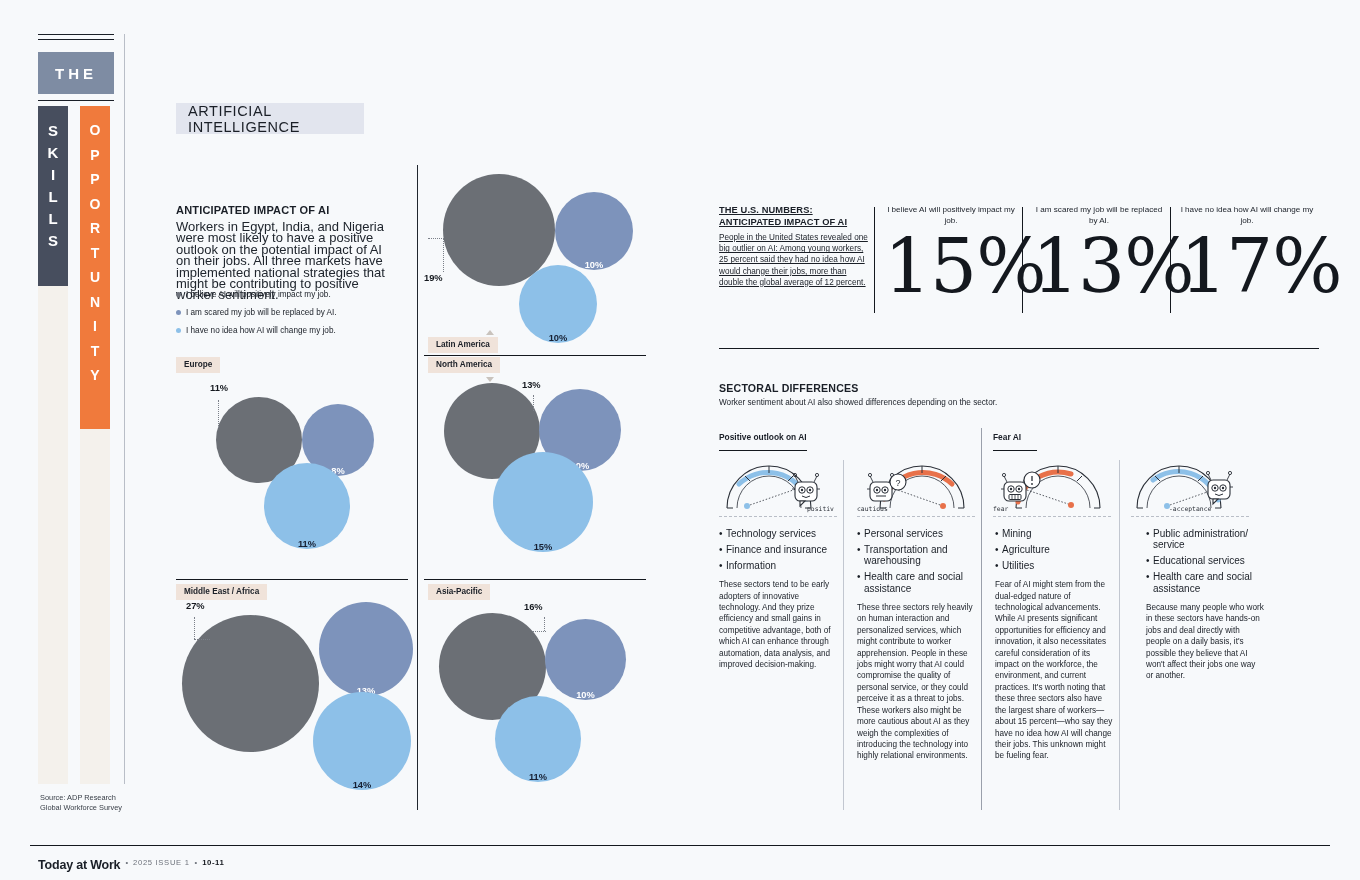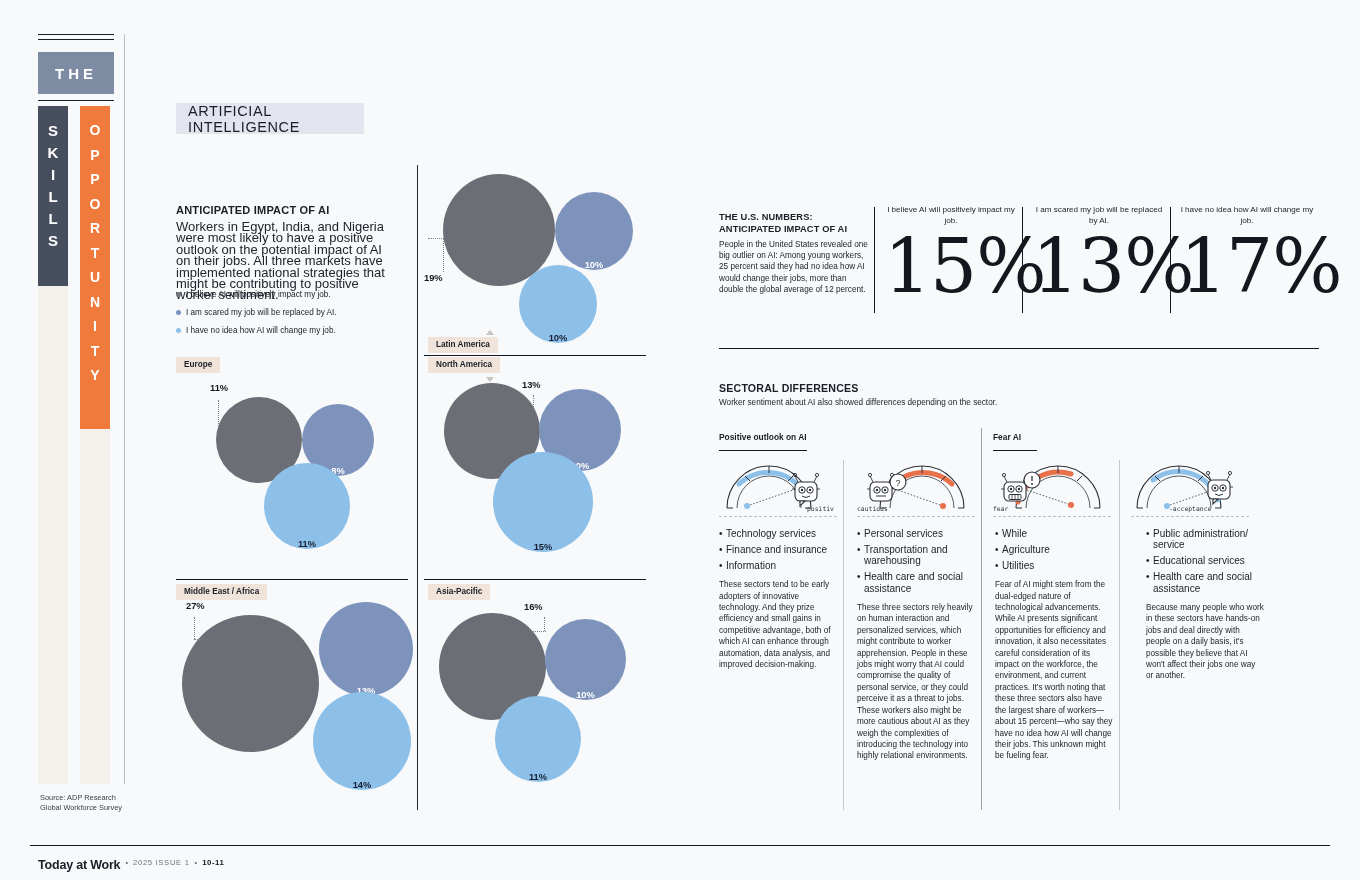--- a/index.html
+++ b/index.html
@@ -93,21 +93,21 @@
   .callout { position:absolute; font-size:9.3px; font-weight:700; color:#14181e; }
   .leader { position:absolute; border-left:1px dotted #7b8089; }
   .leader-h { position:absolute; border-top:1px dotted #7b8089; }
   .arrow-up, .arrow-dn {
     position:absolute; width:0; height:0;
     border-left:4px solid transparent; border-right:4px solid transparent;
   }
   .arrow-up { border-bottom:5px solid #c9c3bd; }
   .arrow-dn { border-top:5px solid #c9c3bd; }
   .vdiv-mid { position:absolute; left:417px; top:165px; height:645px; border-left:0.9px solid #20262e; }
-  .us-head { position:absolute; left:719px; top:212px; width:150px; }
+  .us-head { position:absolute; left:719px; top:205px; width:150px;text-decoration:underline; }
   .us-head h3 { font-size:9.3px; font-weight:800; line-height:11.5px; letter-spacing:0.1px; }
   .us-head p { margin-top:4px; font-size:8.2px; line-height:11.2px; }
   .stat { position:absolute; text-align:center; }
   .stat .cap { font-size:8.1px; line-height:11px; color:#1a1f27; }
   .stat .big {
     font-family:"DejaVu Serif", serif; font-weight:400;
     font-size:74px; line-height:80px; letter-spacing:-1px; color:#14181e;
   }
   .vsep { position:absolute; border-left:0.9px solid #14181e; }
   .hr-right { position:absolute; left:719px; top:348px; width:600px; border-top:1.1px solid #14181e; }
@@ -472,21 +472,21 @@
     <ul>
       <li>Personal services</li>
       <li>Transportation and warehousing</li>
       <li>Health care and social assistance</li>
     </ul>
     <div class="body">These three sectors rely heavily on human interaction and personalized services, which might contribute to worker apprehension. People in these jobs might worry that AI could compromise the quality of personal service, or they could perceive it as a threat to jobs. These workers also might be more cautious about AI as they weigh the complexities of introducing the technology into highly relational environments.</div>
   </div>
 
   <div class="col" style="left:995px; top:522px;">
     <ul>
-      <li>While</li>
+      <li>Mining</li>
       <li>Agriculture</li>
       <li>Utilities</li>
     </ul>
     <div class="body">Fear of AI might stem from the dual-edged nature of technological advancements. While AI presents significant opportunities for efficiency and innovation, it also necessitates careful consideration of its impact on the workforce, the environment, and current practices. It's worth noting that these three sectors also have the largest share of workers—about 15 percent—who say they have no idea how AI will change their jobs. This unknown might be fueling fear.</div>
   </div>
 
   <div class="col" style="left:1146px; top:522px;">
     <ul>
       <li>Public administration/ service</li>
       <li>Educational services</li>

